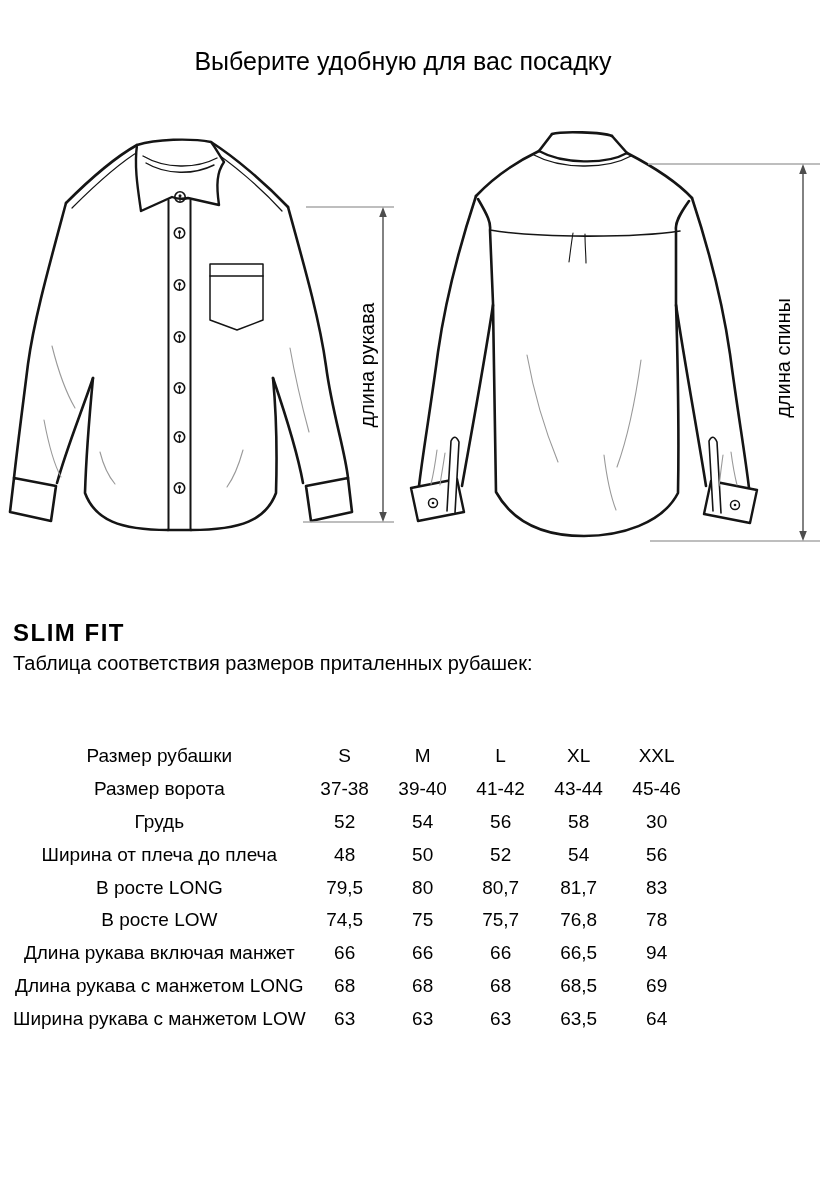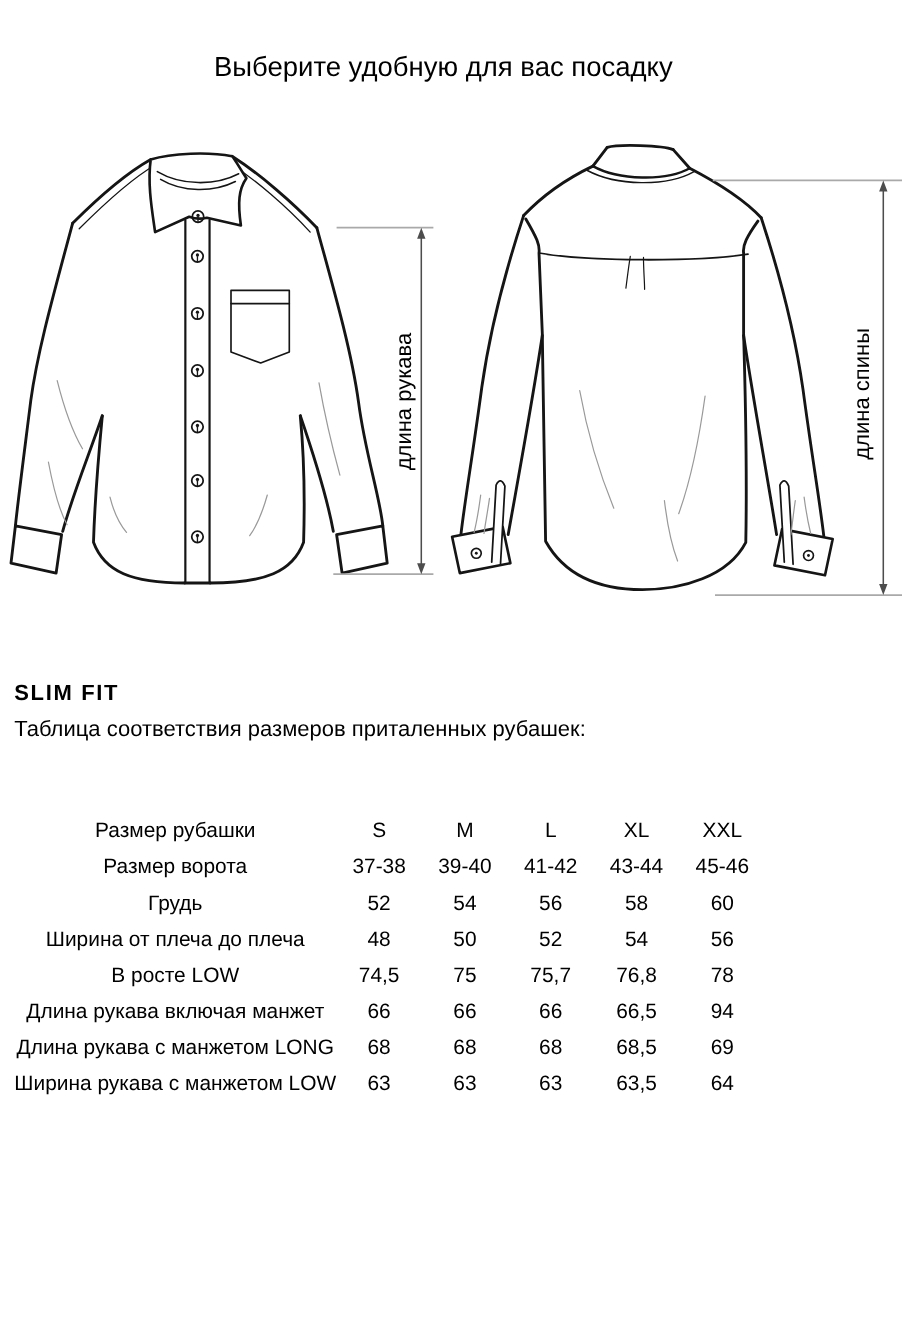--- a/index.html
+++ b/index.html
@@ -8,21 +8,21 @@
     background:#ffffff;color:#000;
     font-family:"Liberation Sans",sans-serif;
   }
   .title{
     position:absolute;top:46px;left:0;width:806px;
     text-align:center;font-size:25px;line-height:30px;
   }
   .diagram{position:absolute;top:120px;left:0;}
   .slim-heading{
     position:absolute;top:619px;left:13px;
-    font-size:20px;font-weight:bold;letter-spacing:1.5px;
+    font-size:24px;font-weight:bold;letter-spacing:1.5px;
   }
   .subtitle{
     position:absolute;top:652px;left:13px;font-size:20px;
   }
   table.size-table{
     position:absolute;top:740px;left:13px;border-collapse:collapse;
   }
   table.size-table td{
     font-size:19px;height:32.8px;padding:0;white-space:nowrap;
     vertical-align:middle;
@@ -179,31 +179,39 @@
         <td class="val">41-42</td>
         <td class="val">43-44</td>
         <td class="val">45-46</td>
       </tr>
       <tr>
     <td class="label">Грудь</td>
   <td class="val">52</td>
         <td class="val">54</td>
         <td class="val">56</td>
         <td class="val">58</td>
-        <td class="val">60</td>
+        <td class="val">30</td>
       </tr>
       <tr>
     <td class="label">Ширина от плеча до плеча</td>
   <td class="val">48</td>
         <td class="val">50</td>
         <td class="val">52</td>
         <td class="val">54</td>
         <td class="val">56</td>
       </tr>
       <tr>
+    <td class="label">В росте LONG</td>
+  <td class="val">79,5</td>
+        <td class="val">80</td>
+        <td class="val">80,7</td>
+        <td class="val">81,7</td>
+        <td class="val">83</td>
+      </tr>
+      <tr>
     <td class="label">В росте LOW</td>
   <td class="val">74,5</td>
         <td class="val">75</td>
         <td class="val">75,7</td>
         <td class="val">76,8</td>
         <td class="val">78</td>
       </tr>
       <tr>
     <td class="label">Длина рукава включая манжет</td>
   <td class="val">66</td>

